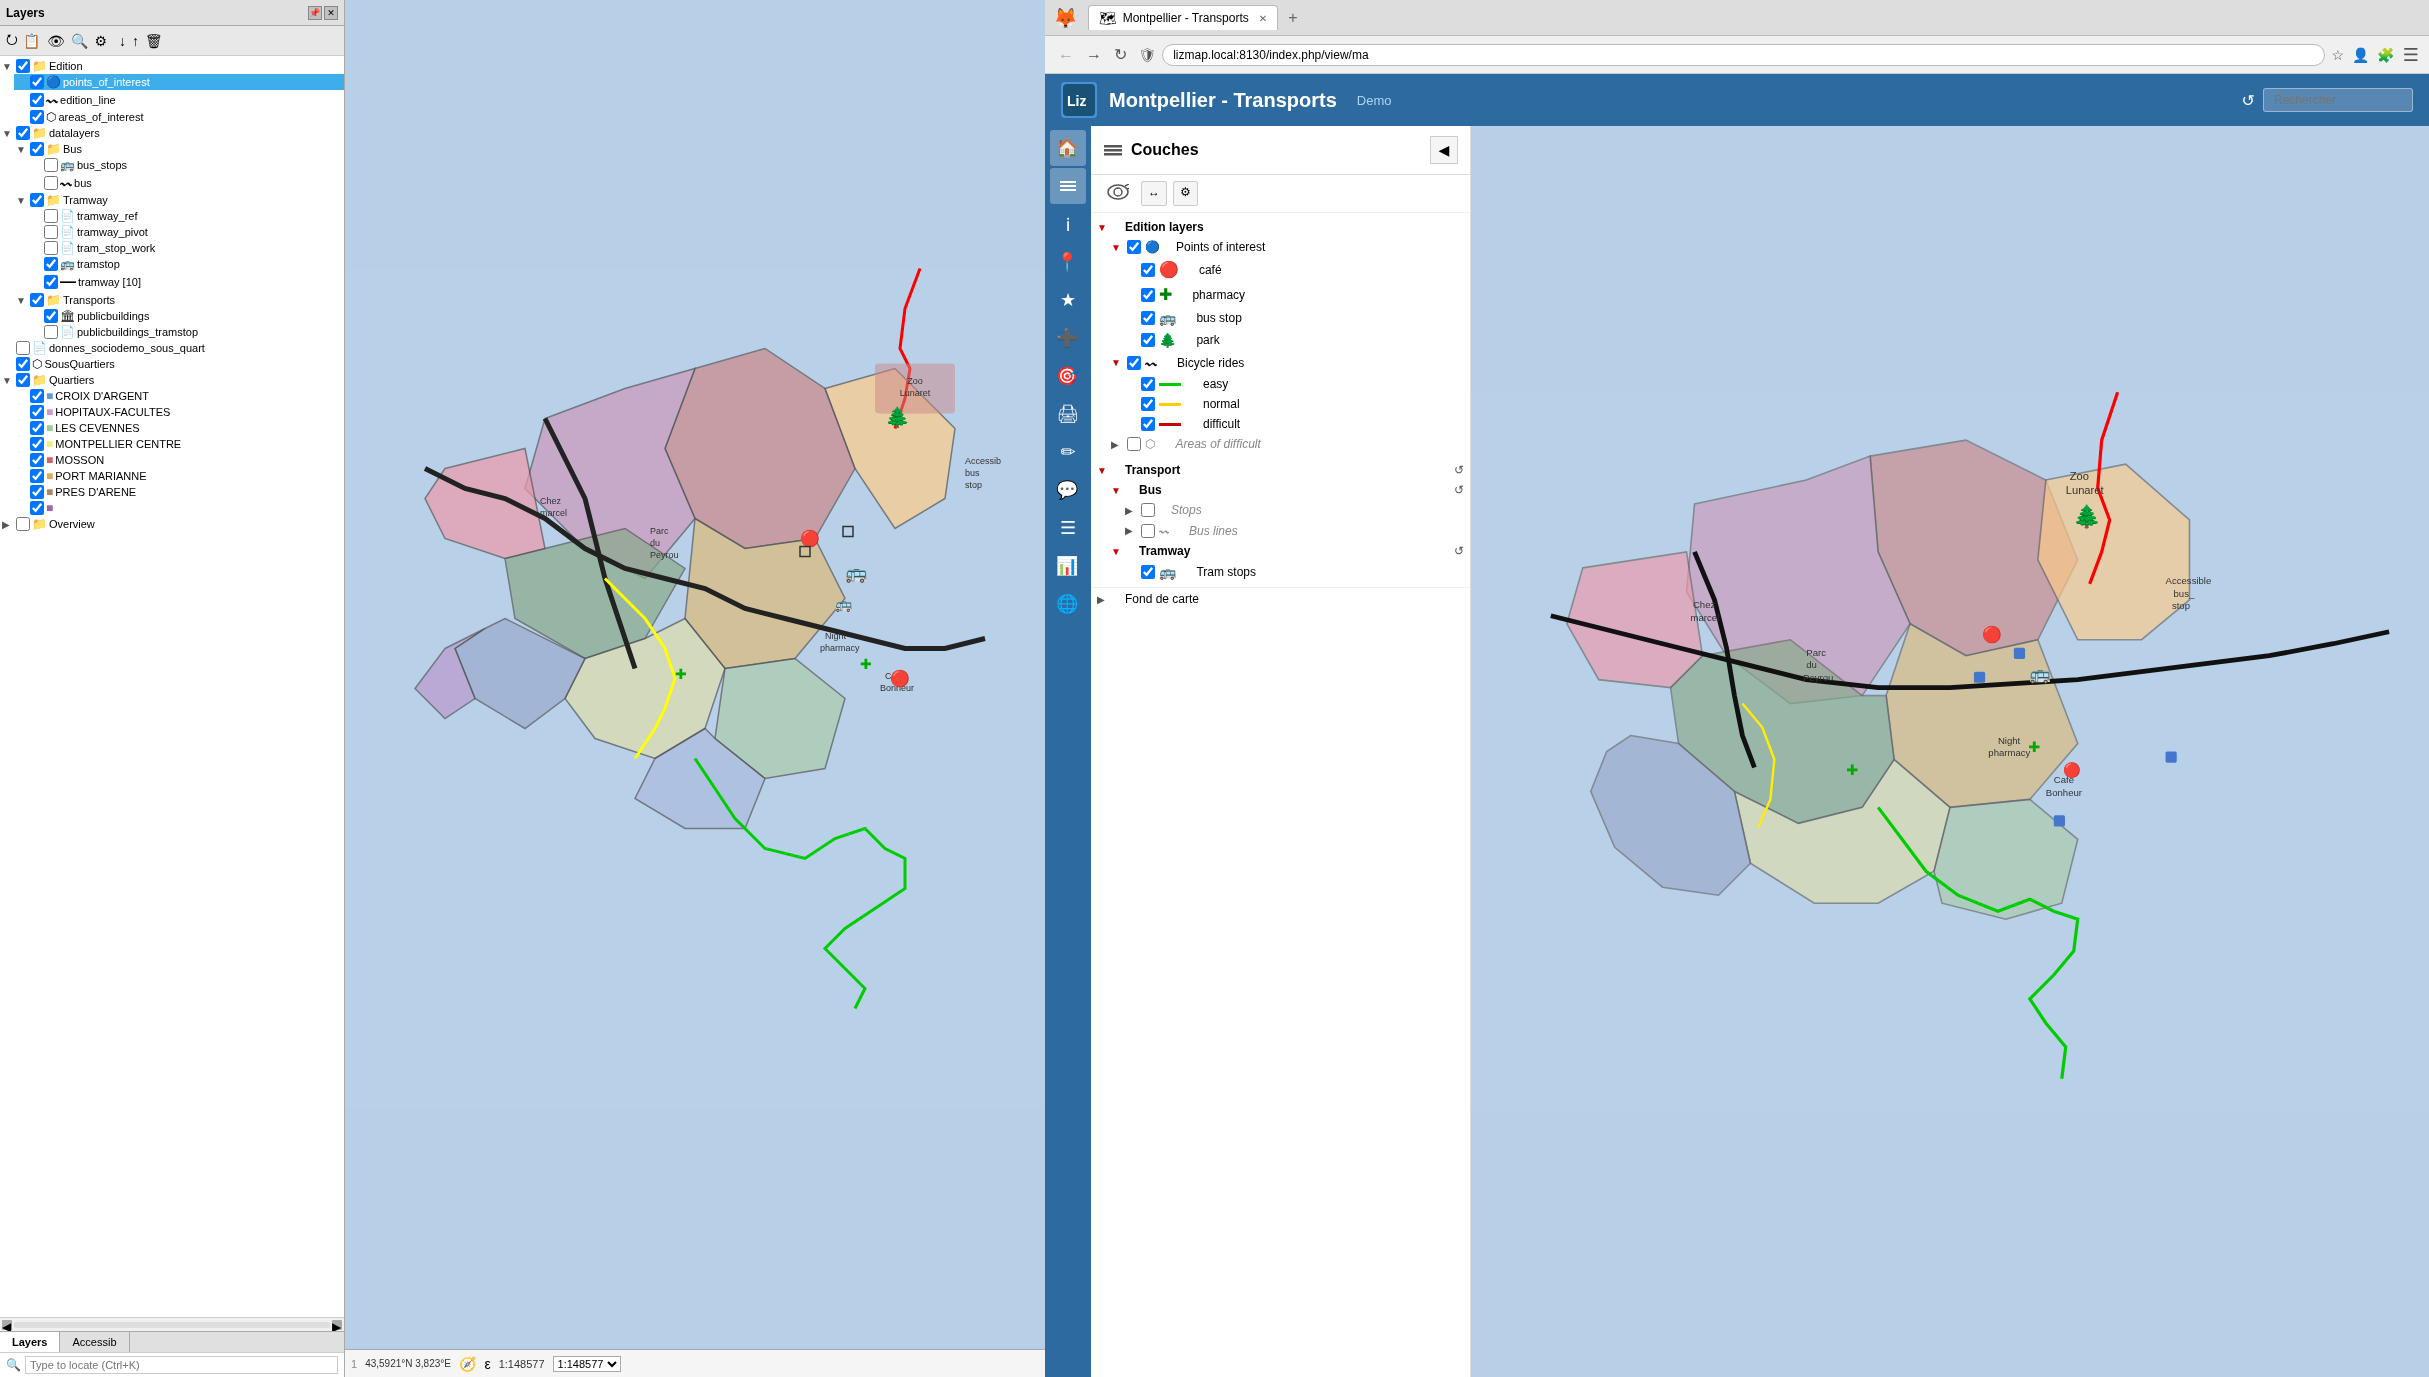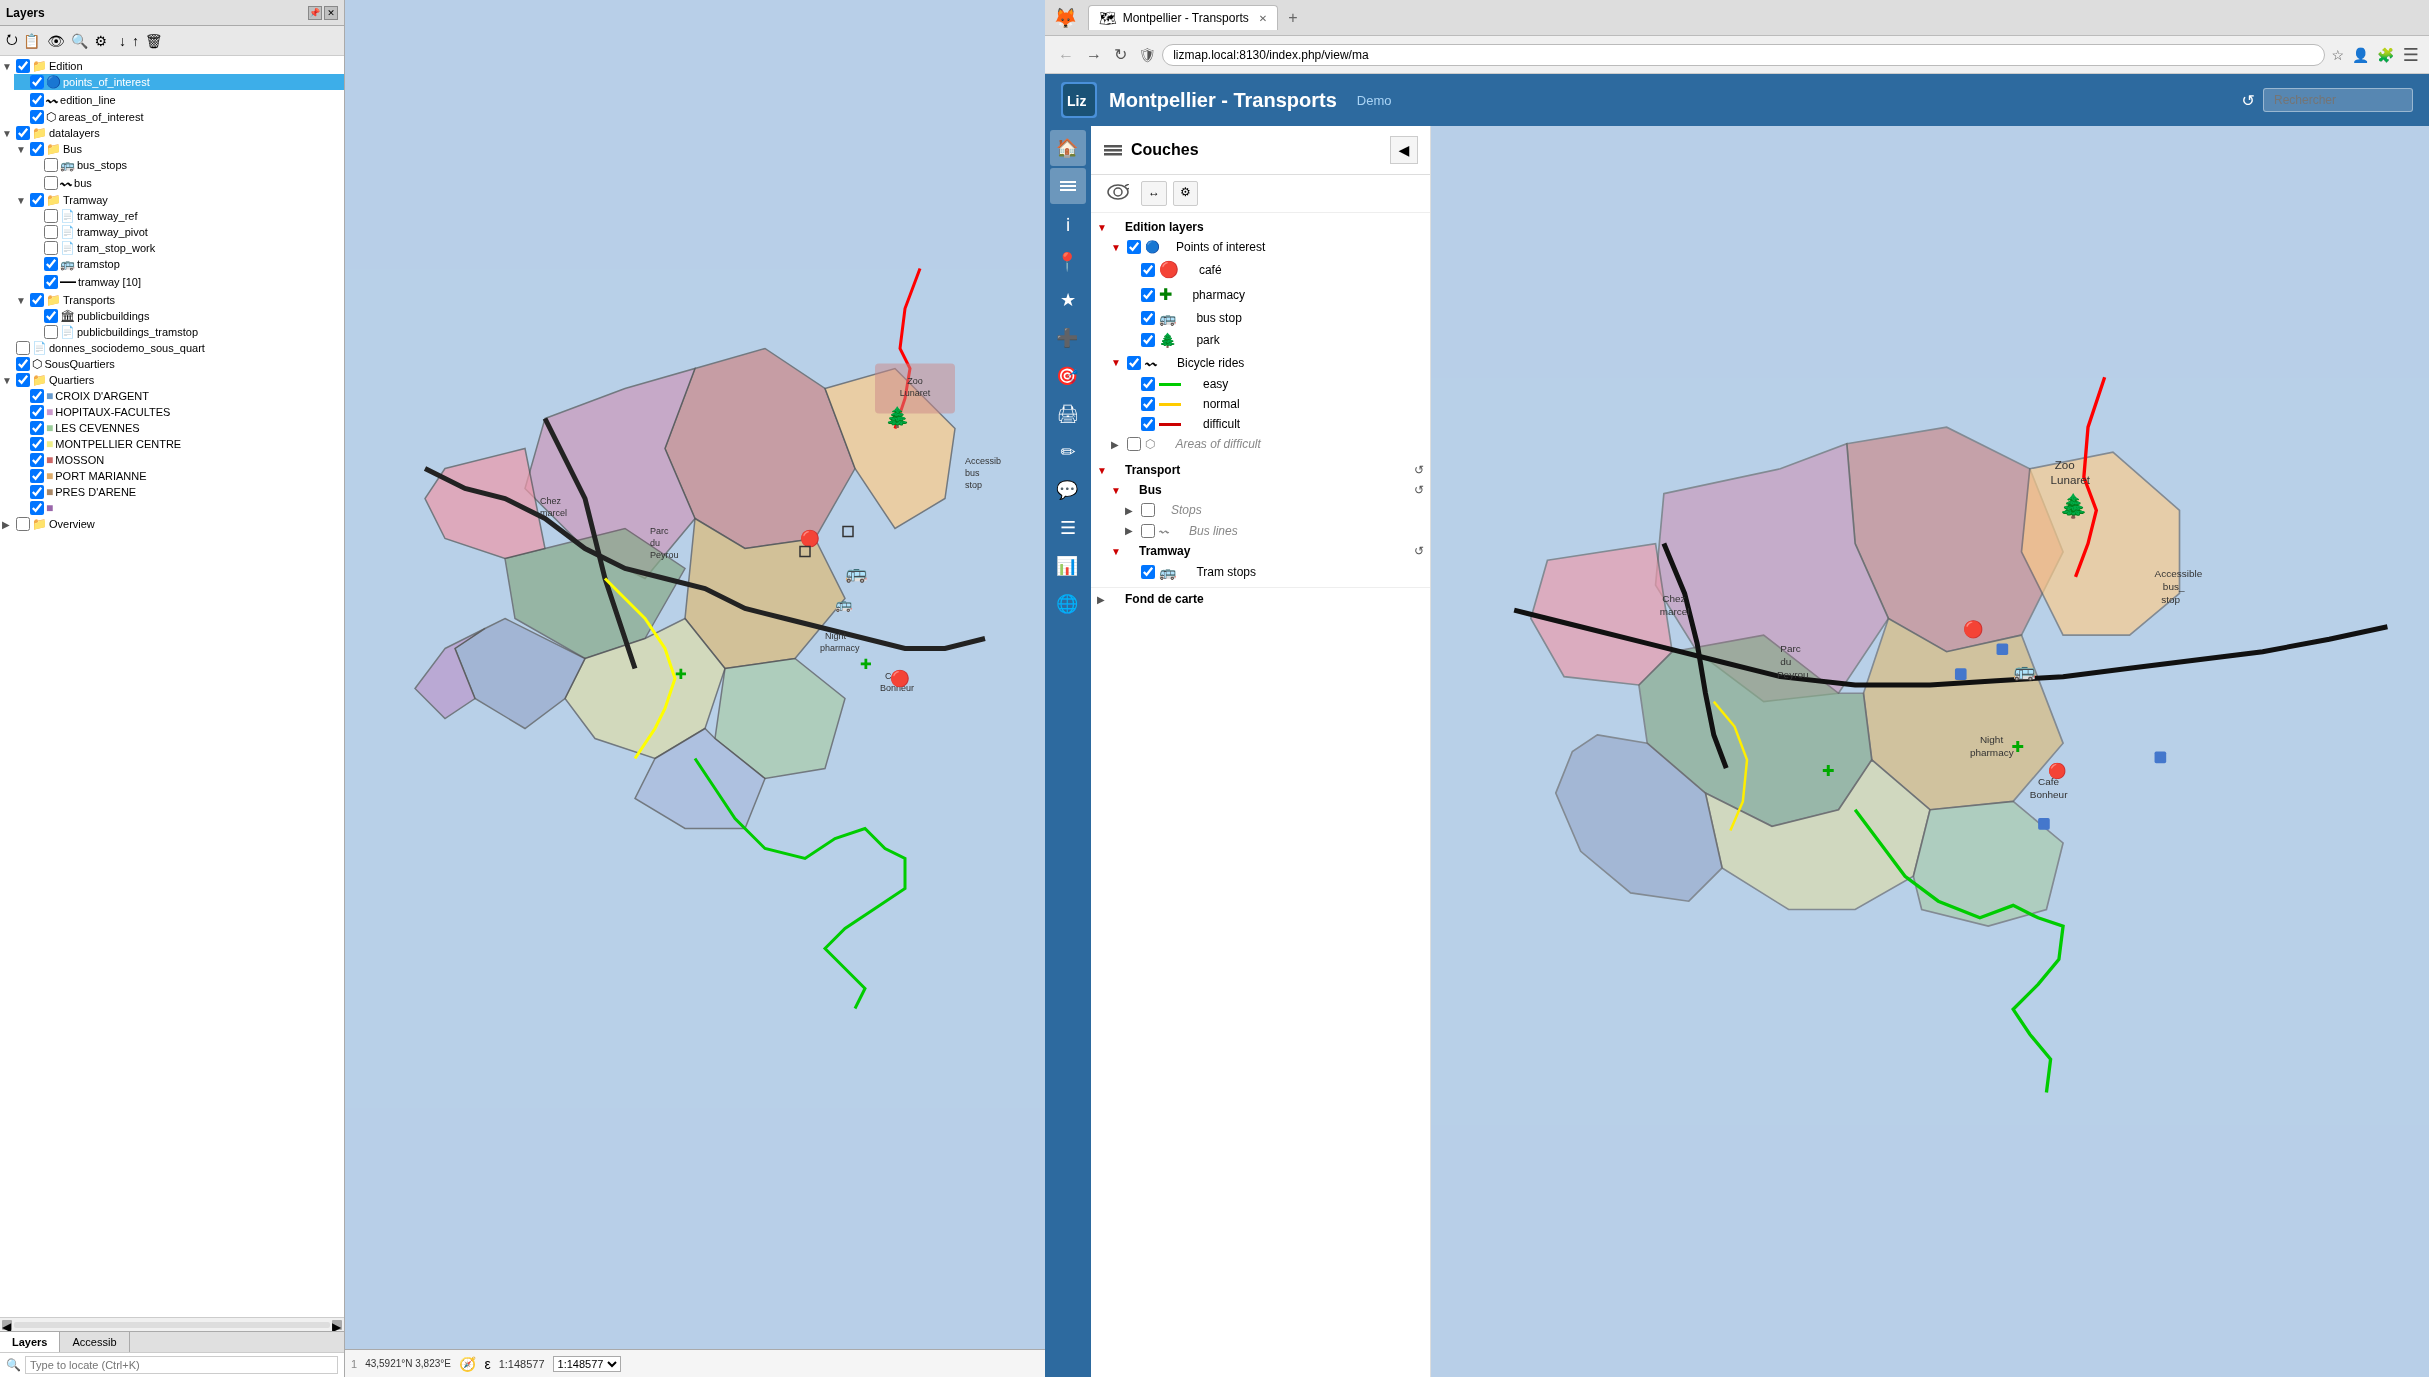--- a/index.html
+++ b/index.html
@@ -232,21 +232,21 @@
       justify-content: center;
       color: white;
       font-size: 18px;
       cursor: pointer;
       border-radius: 3px;
     }
     .liz-toolbar-btn.active { background: rgba(255,255,255,0.3); }
 
     
     .couches-panel {
-      width: 340px;
+      width: 380px;
       background: white;
       border-right: 1px solid #ddd;
       display: flex;
       flex-direction: column;
       overflow: hidden;
     }
     .couches-header {
       background: white;
       border-bottom: 1px solid #ddd;
       padding: 10px 12px;
@@ -794,21 +794,21 @@
           </div>
           <div class="couche-item ci3">
             <span style="width:12px;"></span>
             <input type="checkbox" class="couche-checkbox" checked="" style="">
             <span style="font-size:14px; margin-right:4px;">🚌</span>
             <span class="couche-label">Tram stops</span>
           </div>
 
           <div class="couche-item ci1" style="margin-top:4px; border-top:1px solid #eee; padding-top:4px;">
             <span class="couche-arrow" style="color:#555;">▶</span>
-            <span class="couche-label" style="font-weight:bold;">Fond de carte</span>
+            <span class="couche-label" style="font-weight:normal;">Fond de carte</span>
           </div>
         </div>
       </div>
 
       <div class="lizmap-map">
         <svg width="100%" height="100%" viewBox="0 0 1200 900" xmlns="http://www.w3.org/2000/svg">
           <rect width="1200" height="900" fill="#b8d0e8"></rect>
 
           <polygon points="500,80 620,60 720,110 760,210 710,310 620,330 550,290 510,200" fill="#cc8888" opacity="0.65" stroke="#666" stroke-width="2"></polygon>
           <polygon points="280,140 420,110 500,80 510,200 550,290 490,380 400,390 320,330 270,250" fill="#cc99bb" opacity="0.65" stroke="#666" stroke-width="2"></polygon>

